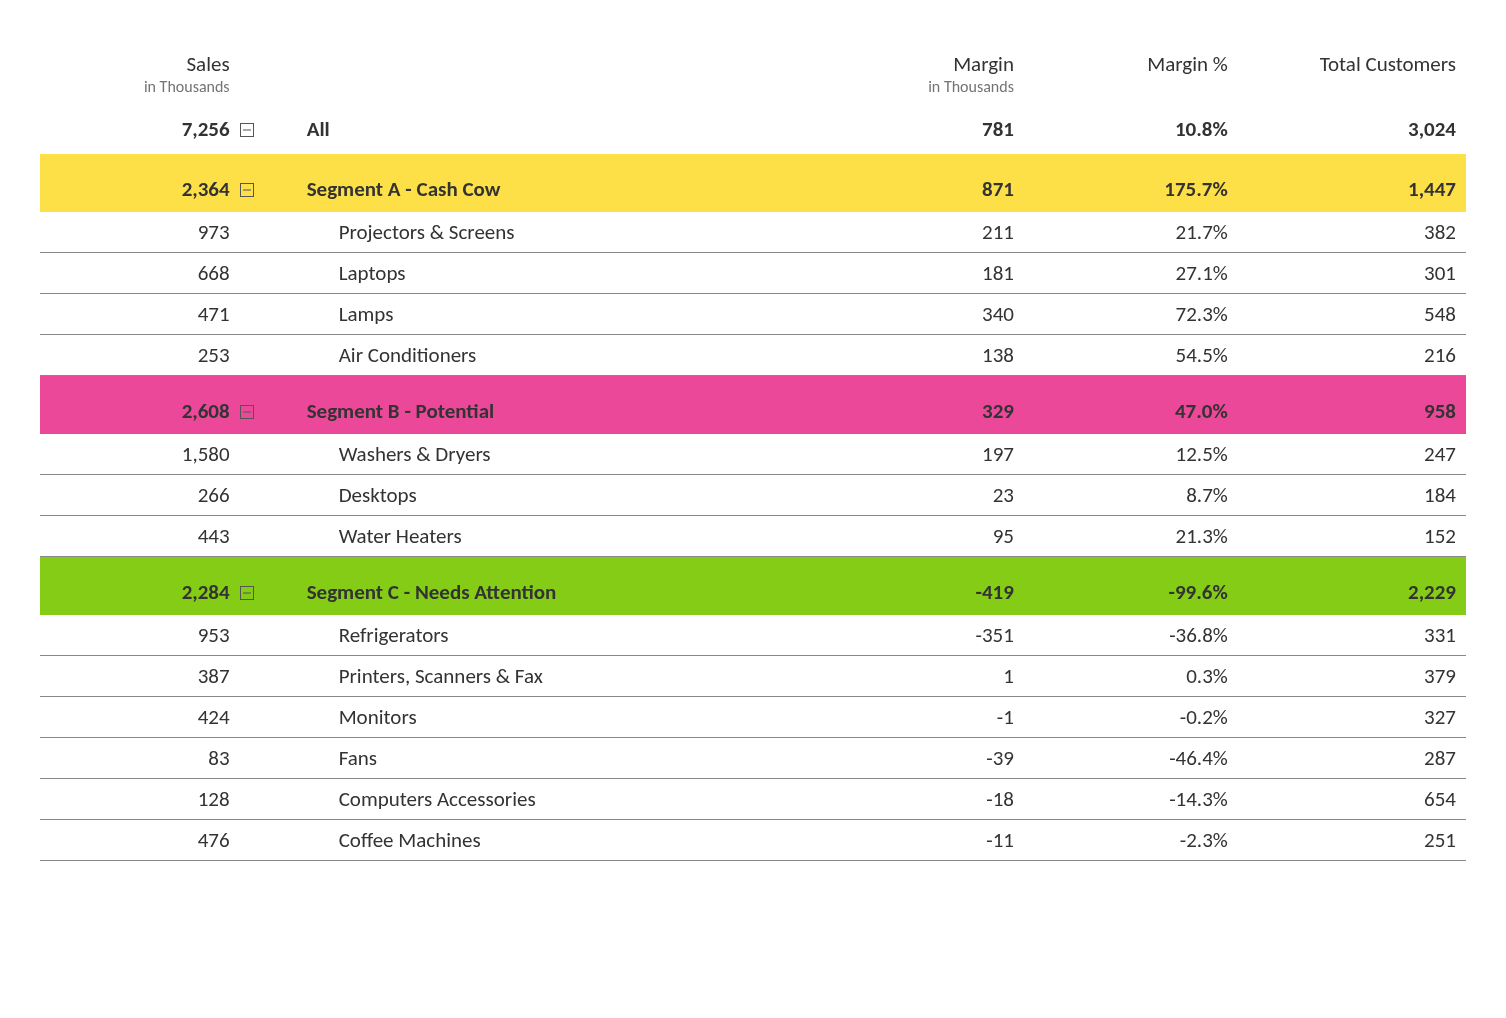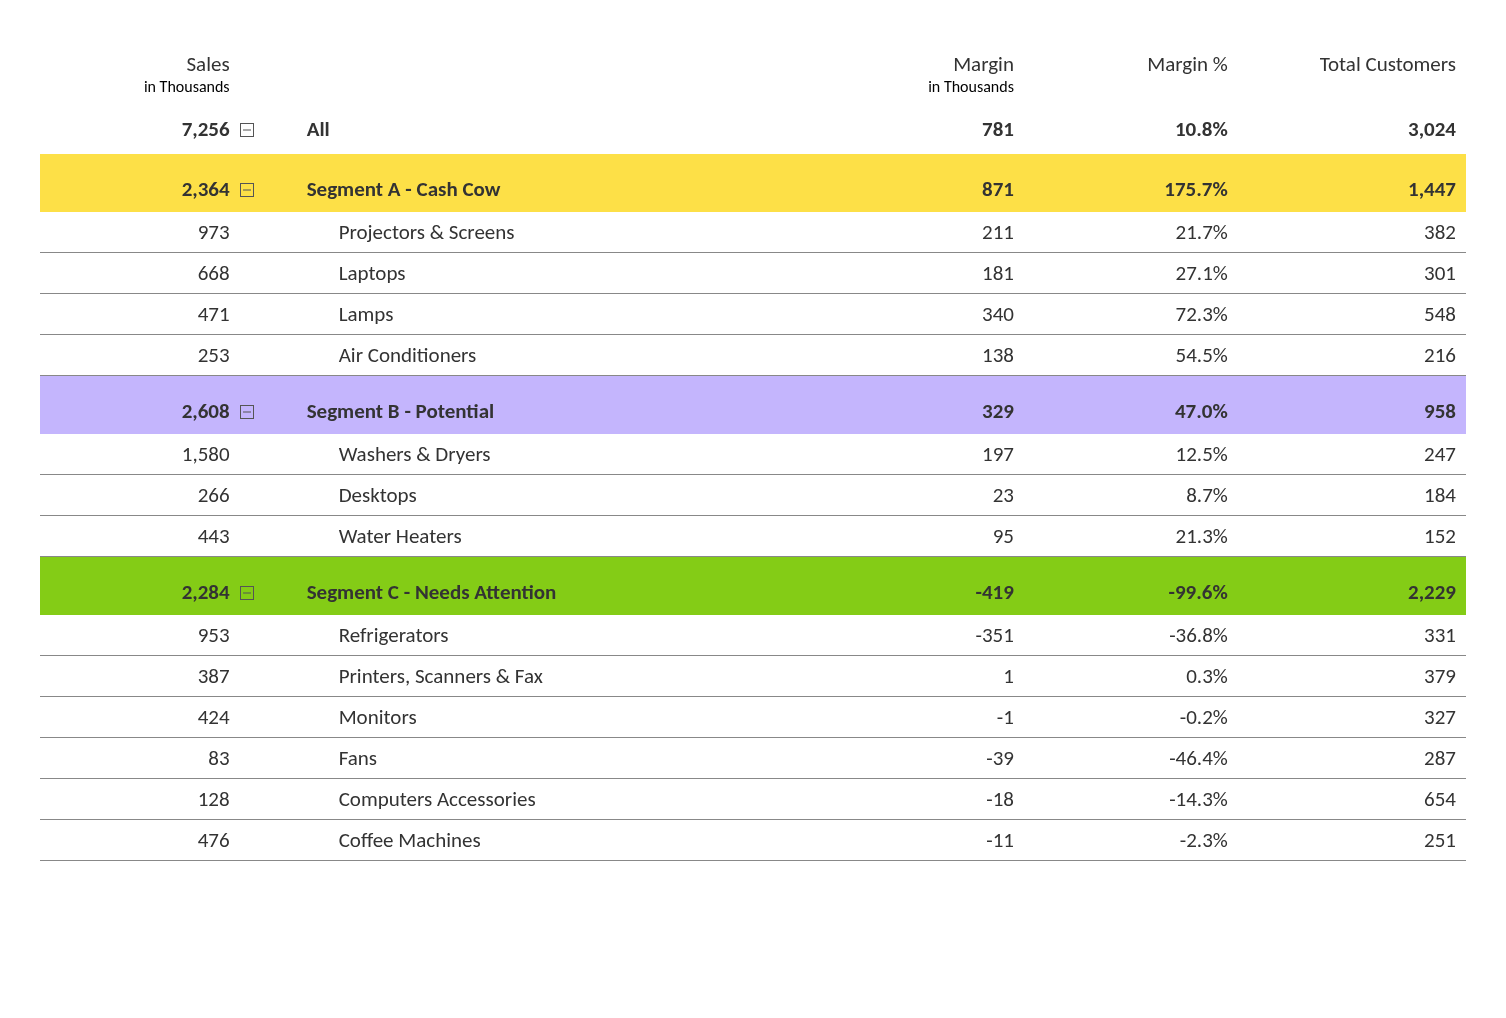--- a/index.html
+++ b/index.html
@@ -36,27 +36,27 @@
     .lbl { text-align: left; }
     .exp-cell { text-align: left; padding-left: 0; padding-right: 0; }
 
     thead th {
       font-weight: 400;
       color: #333;
       vertical-align: top;
       padding-bottom: 18px;
     }
     thead .hdr-title { display: block; font-size: 21px; }
-    thead .hdr-sub { display: block; font-size: 16px; color: #000000; }
+    thead .hdr-sub { display: block; font-size: 16px; color: #737373; }
 
     tr.all-row td { font-weight: 700; padding-top: 2px; padding-bottom: 12px; }
 
     tr.segment td { font-weight: 700; padding-top: 22px; padding-bottom: 10px; }
     tr.segment.seg-a td { background: #fde047; }
-    tr.segment.seg-b td { background: #c4b5fd; }
+    tr.segment.seg-b td { background: #ec4899; }
     tr.segment.seg-c td { background: #84cc16; }
 
     tr.item td { border-bottom: 1px solid #888; padding-top: 7px; padding-bottom: 7px; font-weight: 400; }
     tr.item .lbl { padding-left: 42px; }
 
     .expand-icon {
       display: inline-block;
       width: 14px;
       height: 14px;
       border: 1px solid #555;

